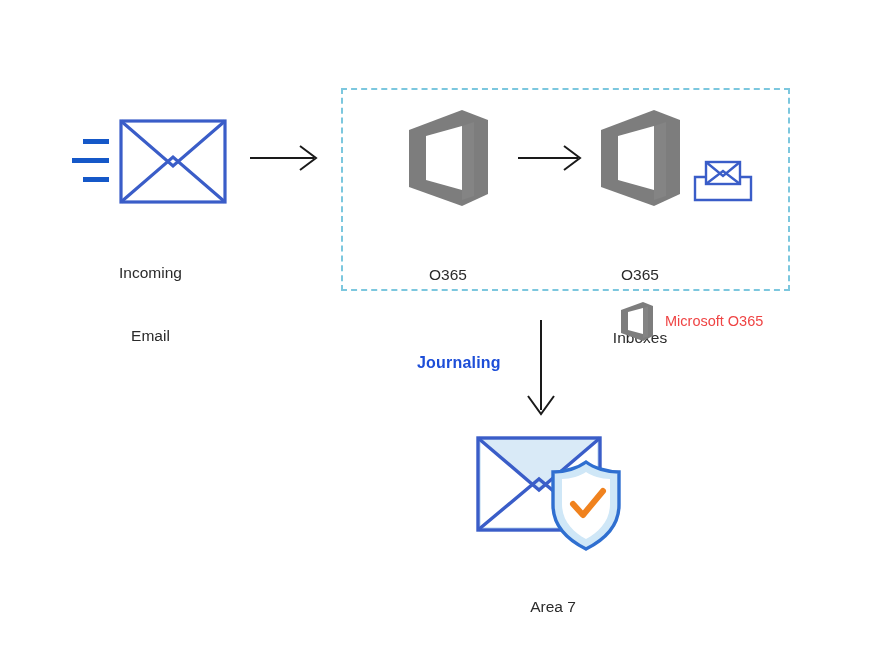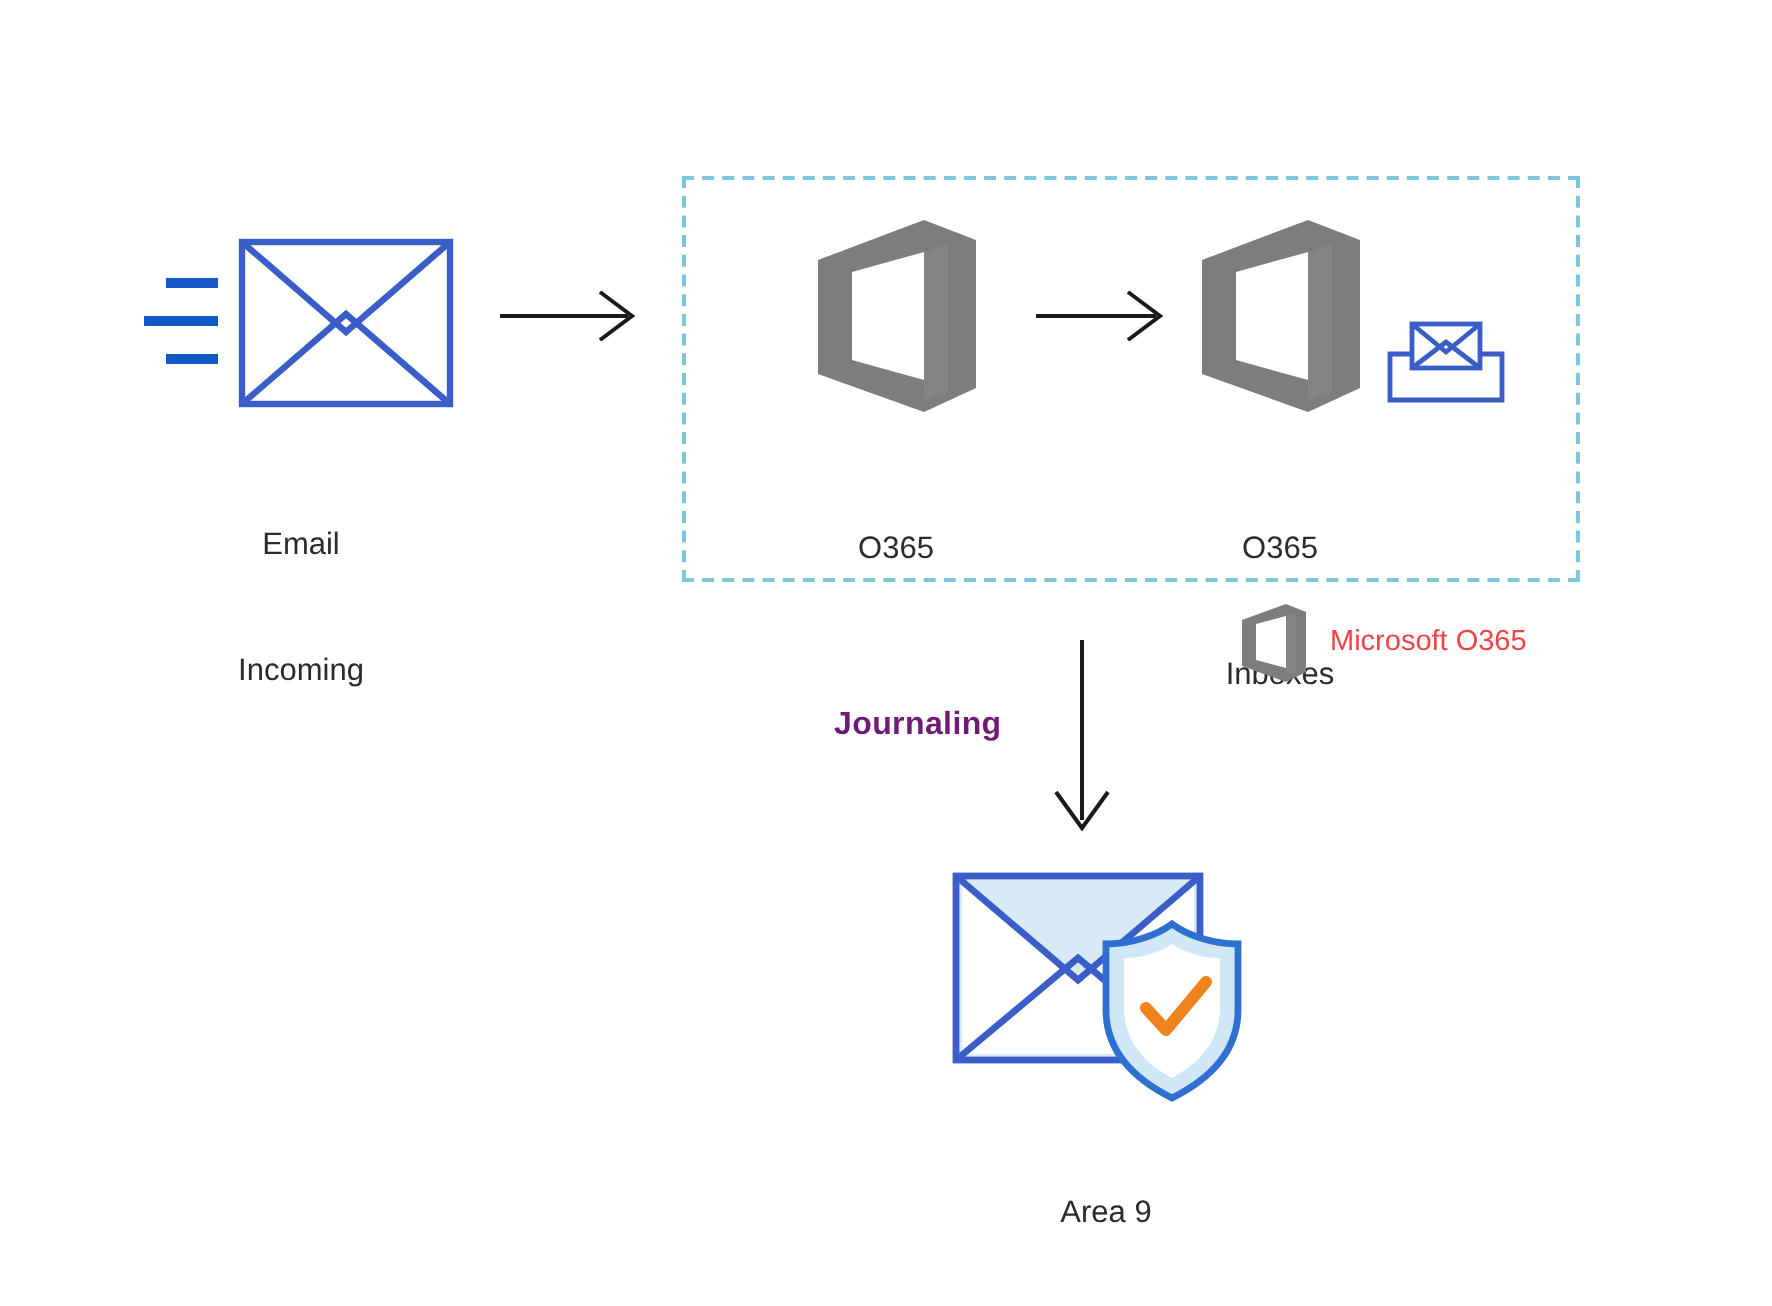--- a/index.html
+++ b/index.html
@@ -44,21 +44,21 @@
     border: 2px dashed #7cc7de;
     box-sizing: border-box;
     background: transparent;
   }
 
   
   #journaling-label {
     position: absolute;
     left: 417px;
     top: 354px;
-    color: #701a75;
+    color: #1d4ed8;
     font-weight: bold;
     font-size: 16px;
     letter-spacing: 0.2px;
     font-family: "Liberation Sans", sans-serif;
   }
 
   
   #legend {
     position: absolute;
     left: 619px;
@@ -91,22 +91,22 @@
         <rect x="2" y="40" width="37" height="5" fill="#1558c8"></rect>
         <rect x="13" y="59" width="26" height="5" fill="#1558c8"></rect>
       </g>
 
       <rect x="51" y="3" width="104" height="81" fill="#ffffff" stroke="#3a5dc8" stroke-width="3.2"></rect>
 
       <path d="M51 3 L103 48 L155 3" fill="none" stroke="#3a5dc8" stroke-width="3.2"></path>
       <path d="M51 84 L103 39 L155 84" fill="none" stroke="#3a5dc8" stroke-width="3.2"></path>
     </svg>
     <div class="label" style="left:-12px; top:102px; width:185px;">
+      <span class="label-line">Incoming</span>
       <span class="label-line">Email</span>
-      <span class="label-line">Incoming</span>
     </div>
   </div>
 
   <div class="node" style="left:250px; top:143px;">
     <svg width="72" height="30" viewBox="0 0 72 30">
       <line x1="0" y1="15" x2="64" y2="15" stroke="#1a1a1a" stroke-width="2"></line>
       <path d="M50 3 L66 15 L50 27" fill="none" stroke="#1a1a1a" stroke-width="2"></path>
     </svg>
   </div>
 
@@ -187,18 +187,18 @@
         <path d="M83 40 C95 40 108 36 116 30 C124 36 137 40 149 40 L149 73
                  C149 94 134 108 116 117 C98 108 83 94 83 73 Z" fill="#cfe7f7" stroke="#2f6fd0" stroke-width="3.4"></path>
 
         <path d="M92 47 C101 47 110 44 116 40 C122 44 131 47 140 47 L140 72
                  C140 89 129 100 116 107 C103 100 92 89 92 72 Z" fill="#ffffff"></path>
 
         <path d="M103 72 L113 83 L133 59" fill="none" stroke="#f0821e" stroke-width="6" stroke-linecap="round" stroke-linejoin="round"></path>
       </g>
     </svg>
     <div class="label" style="left:-12px; top:122px; width:190px;">
-      <span class="label-line">Area 9</span>
+      <span class="label-line">Area 7</span>
       
     </div>
   </div>
 
 </div>
 
 </body></html>

